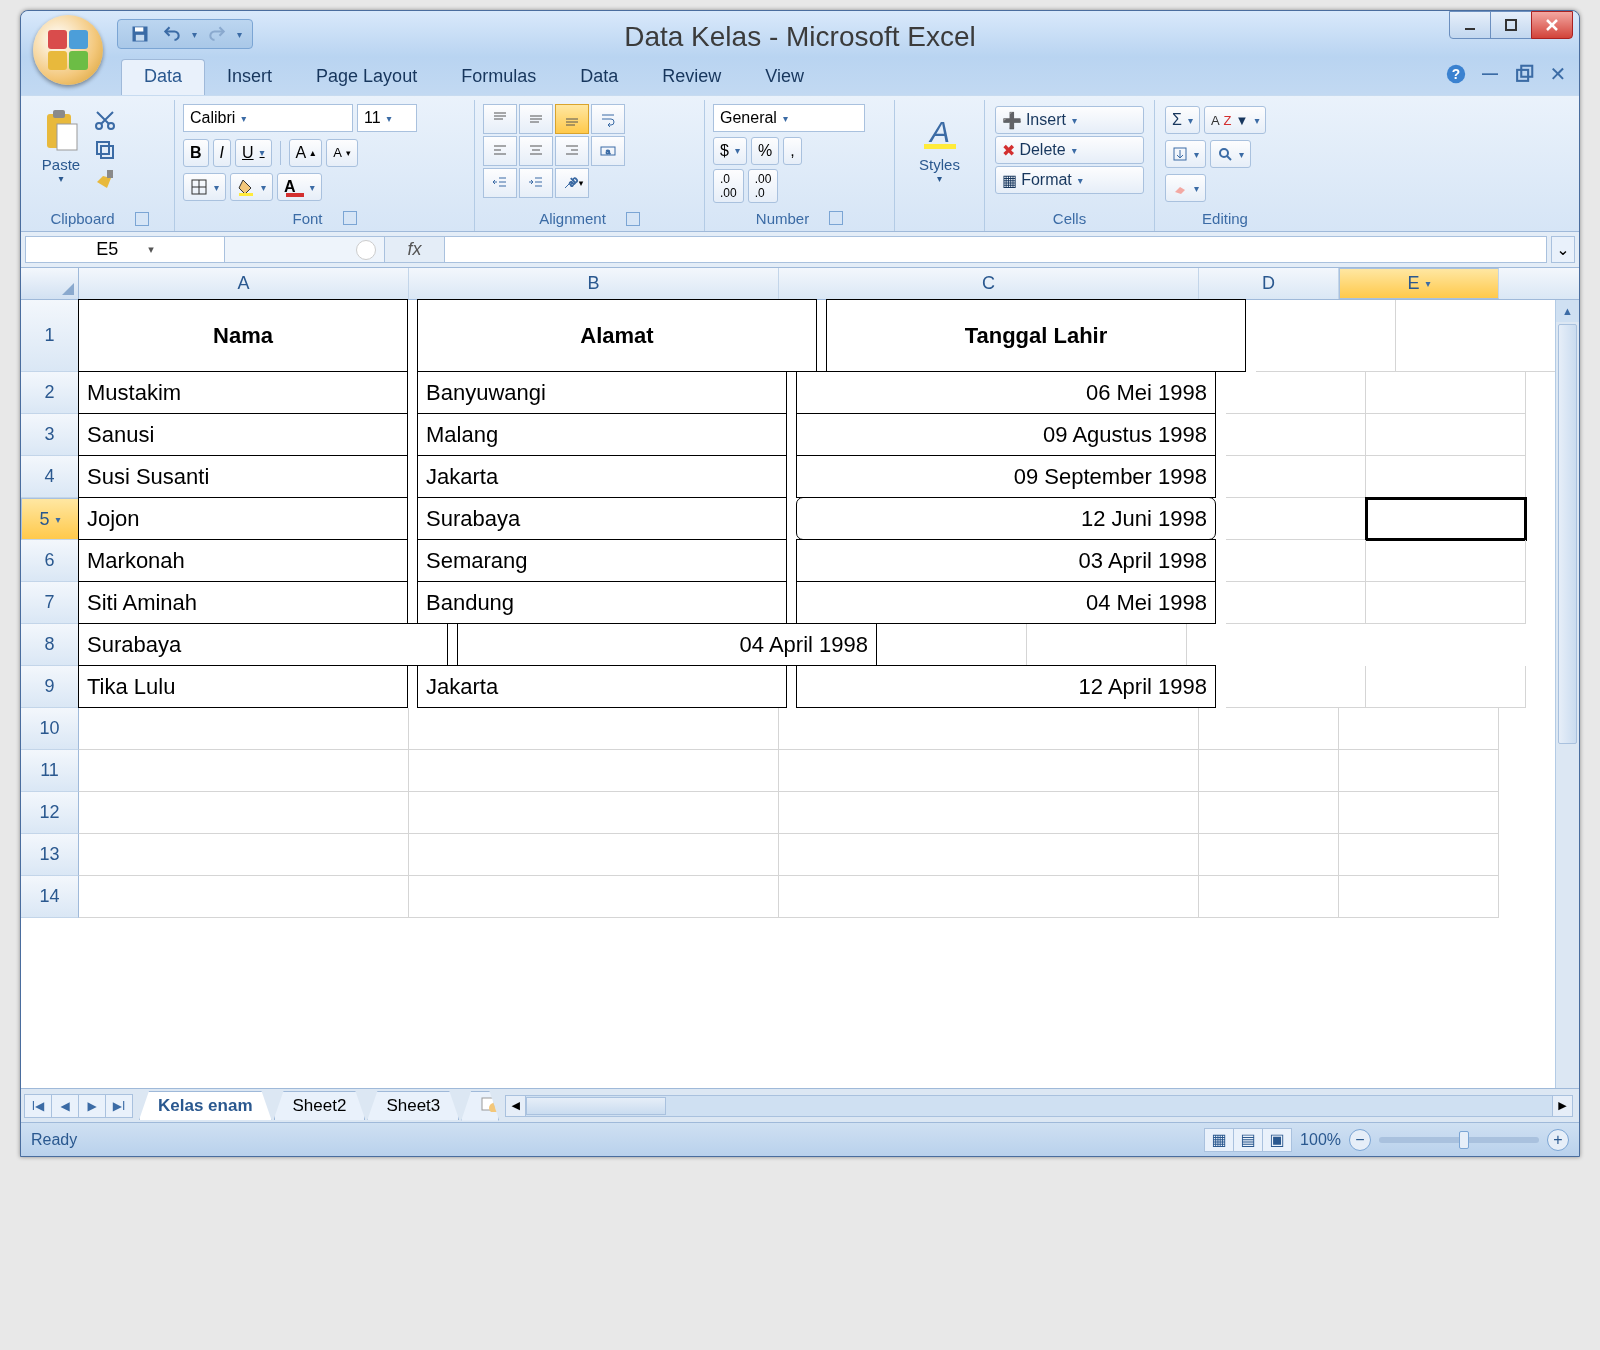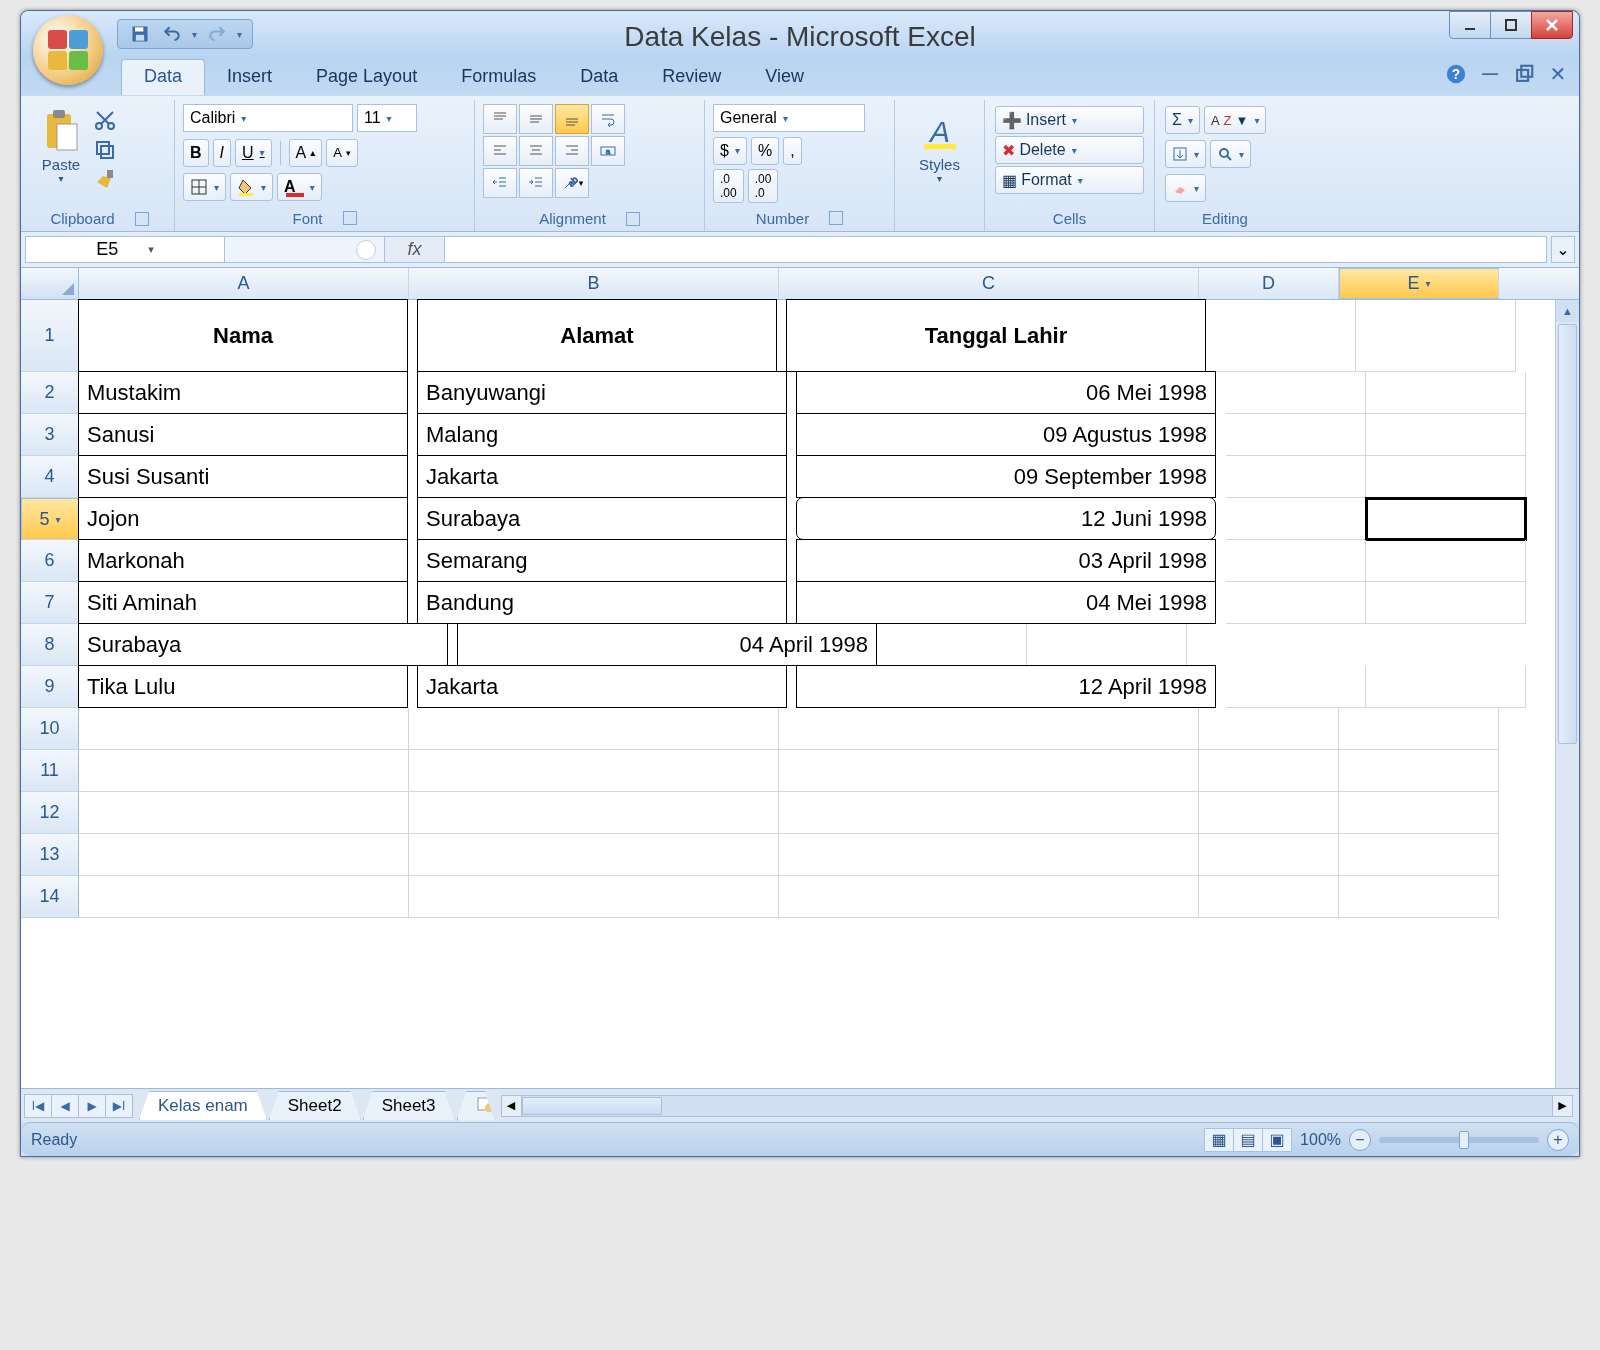--- a/index.html
+++ b/index.html
@@ -72,28 +72,28 @@
   .cell.r{justify-content:flex-end;}
   .cell.active{outline:3px solid #000;outline-offset:-2px;}
   .vscroll{position:absolute;right:0;top:32px;bottom:0;width:24px;background:#dce7f3;border-left:1px solid #b3cbe5;}
   .vscroll .arrow{height:22px;background:#cfe0f2;display:flex;align-items:center;justify-content:center;font-size:11px;color:#3b6ba5;}
   .vscroll .thumb{height:420px;margin:2px;background:linear-gradient(to right,#e6eef8,#cadcf0);border:1px solid #a9c1de;border-radius:2px;}
   
   .sheet-bar{height:34px;background:#dce7f3;border-top:1px solid #9fb9d9;display:flex;align-items:center;}
   .nav-btns{display:flex;margin-left:4px;}
   .nav-btns div{width:28px;height:24px;border:1px solid #a9c1de;background:#e9f1fb;display:flex;align-items:center;justify-content:center;font-size:12px;color:#3b6ba5;margin-left:-1px;}
   .sheet-tab{padding:4px 18px;font-size:17px;background:#e9f1fb;border:1px solid #9fb9d9;border-bottom:none;margin-left:2px;clip-path:polygon(10px 0,calc(100% - 10px) 0,100% 100%,0 100%);}
-  .sheet-tab.active{background:#fff;font-weight:normal;color:#2a588f;}
+  .sheet-tab.active{background:#fff;font-weight:bold;color:#2a588f;}
   .new-sheet{width:34px;}
   .hscroll{flex:1;margin:0 6px;height:22px;background:#cfe0f2;border:1px solid #a9c1de;position:relative;}
   .hscroll .hthumb{position:absolute;left:20px;width:140px;top:1px;bottom:1px;background:linear-gradient(to bottom,#e6eef8,#cadcf0);border:1px solid #a9c1de;}
   .hscroll .ha{width:20px;position:absolute;top:0;bottom:0;background:#e6eef8;display:flex;align-items:center;justify-content:center;font-size:11px;}
   .hscroll .ha.l{left:0;border-right:1px solid #a9c1de;} .hscroll .ha.r{right:0;border-left:1px solid #a9c1de;}
   
-  .status{height:34px;background:linear-gradient(to bottom,#cfe0f2,#b9d1ec);border-top:1px solid #9fb9d9;display:flex;align-items:center;padding:0 10px;font-size:16px;color:#2a588f;justify-content:space-between;border-radius:10px;}
+  .status{height:34px;background:linear-gradient(to bottom,#cfe0f2,#b9d1ec);border-top:1px solid #9fb9d9;display:flex;align-items:center;padding:0 10px;font-size:16px;color:#2a588f;justify-content:space-between;}
   .zoom{display:flex;align-items:center;gap:8px;}
   .view-btns{display:flex;}
   .vbtn{width:30px;height:24px;border:1px solid #a9c1de;background:#e9f1fb;display:flex;align-items:center;justify-content:center;margin-left:-1px;}
   .slider{width:160px;height:6px;background:#a9c1de;border-radius:3px;position:relative;}
   .slider .knob{position:absolute;left:50%;top:-6px;width:10px;height:18px;background:#e6eef8;border:1px solid #7ba5d4;border-radius:2px;}
   .circ{width:22px;height:22px;border-radius:50%;border:1px solid #7ba5d4;background:#e6eef8;display:flex;align-items:center;justify-content:center;font-size:16px;}
 </style>
 </head>
 <body>
 
@@ -447,21 +447,21 @@
     <div class="col-h" style="width: 330px;">A</div>
         <div class="col-h" style="width: 370px;">B</div>
         <div class="col-h" style="width: 420px;">C</div>
         <div class="col-h" style="width: 140px;">D</div>
         <div class="col-h sel" style="width: 160px;">E</div>
       </div>
     <div class="grid-rows" id="gridrows">
         <div class="grow-r hdr">
           <div class="row-h">1</div>
           <div class="cell b hdr" style="width: 330px;">Nama</div>
-          <div class="cell b hdr" style="width: 360px;">Alamat</div>
+          <div class="cell b hdr" style="width: 400px;">Alamat</div>
           <div class="cell b hdr" style="width: 420px;">Tanggal Lahir</div>
           <div class="cell" style="width: 140px;"></div>
           <div class="cell" style="width: 160px;"></div>
         </div>
         <div class="grow-r">
           <div class="row-h">2</div>
           <div class="cell b" style="width: 330px;">Mustakim</div>
           <div class="cell b" style="width: 370px;">Banyuwangi</div>
           <div class="cell b r" style="width: 420px;">06 Mei 1998</div>
           <div class="cell" style="width: 140px;"></div>

